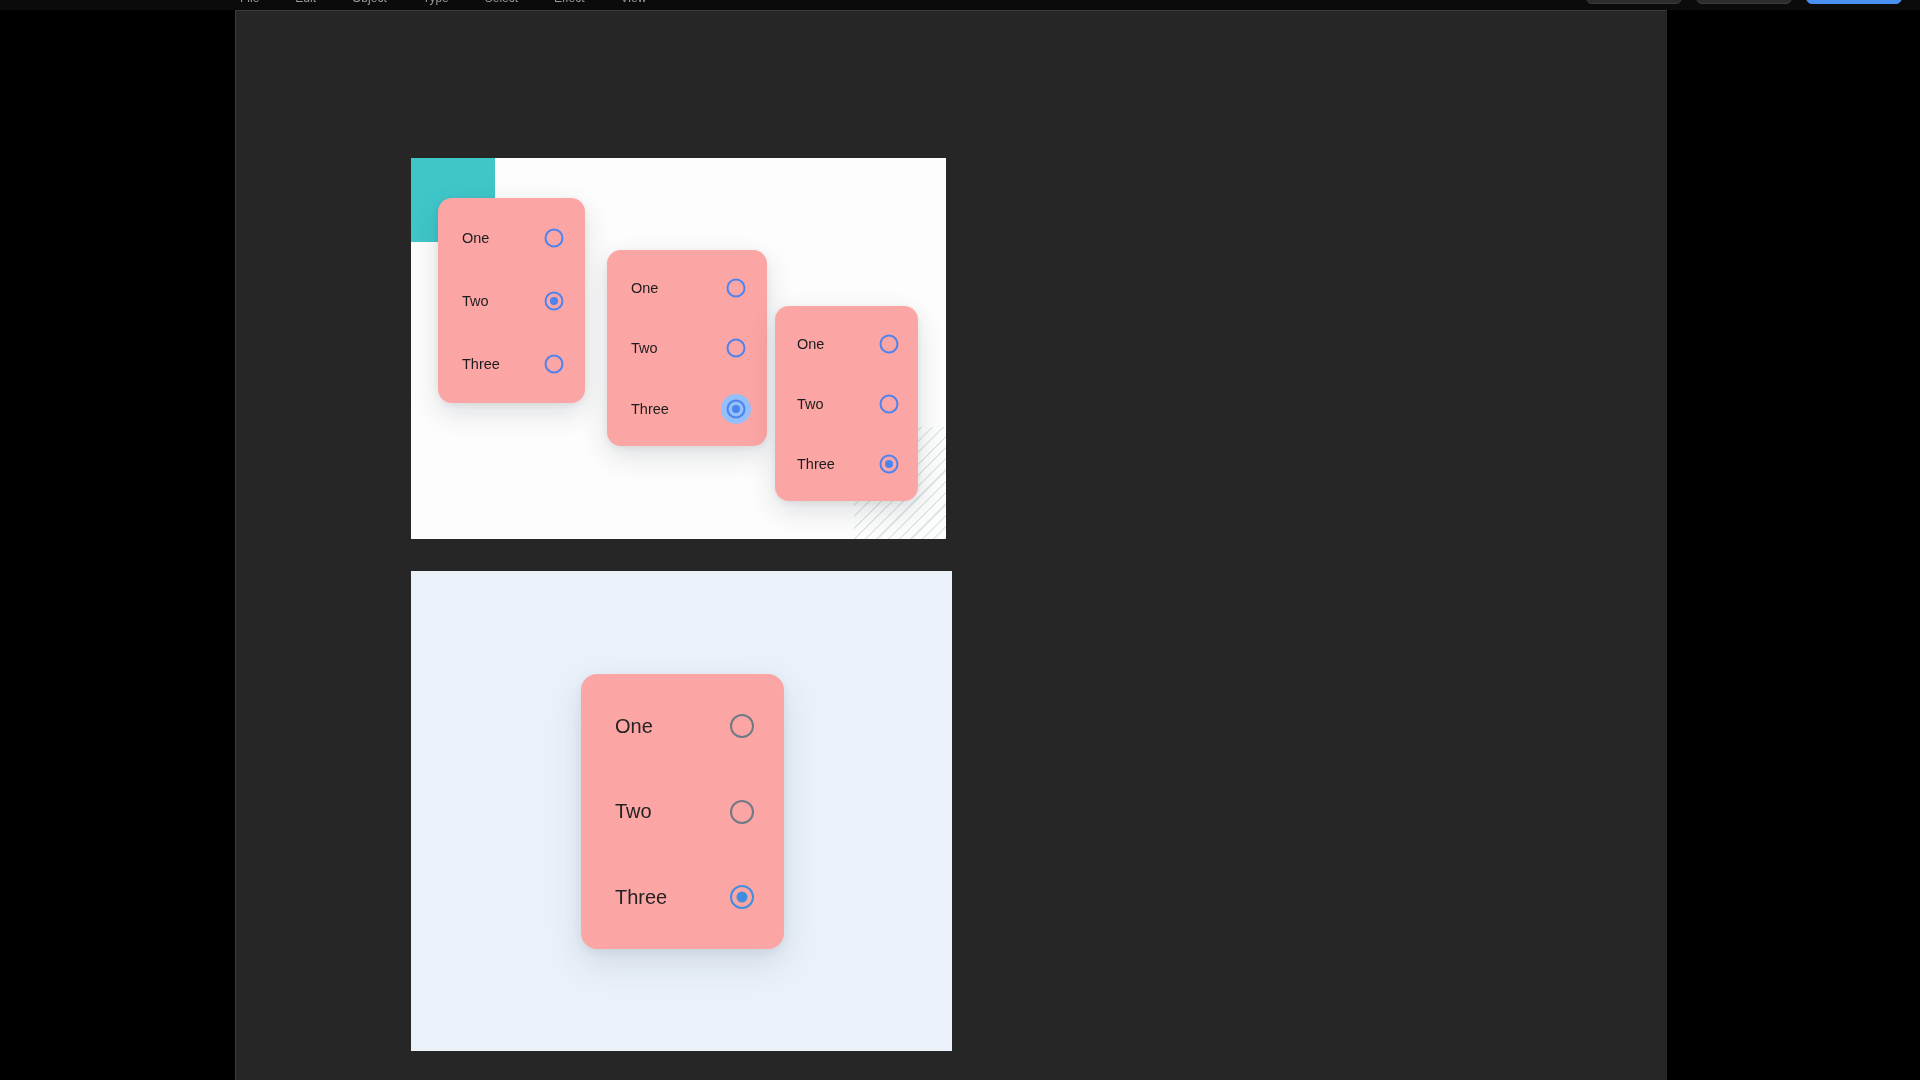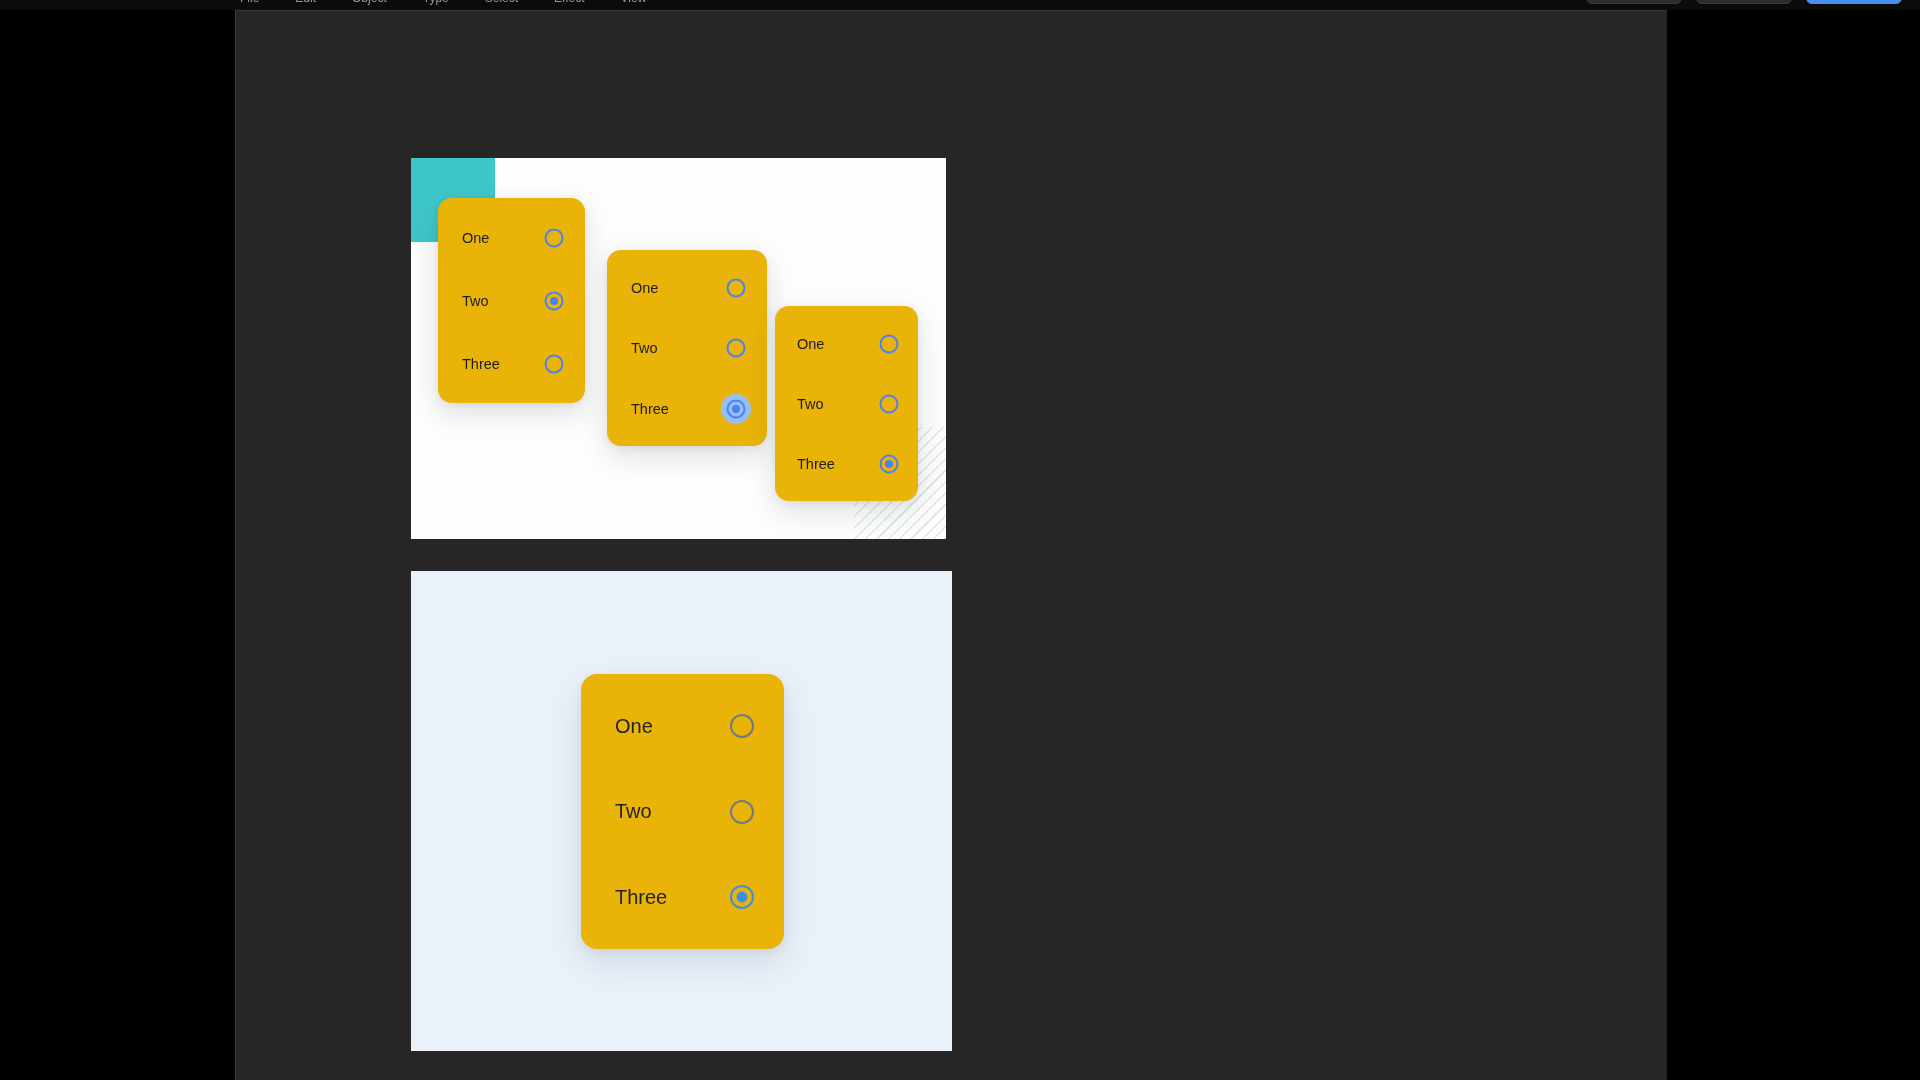--- a/index.html
+++ b/index.html
@@ -120,21 +120,21 @@
     left: 175px;
     top: 560px;
     width: 541px;
     height: 480px;
     background: #eaf1f9;
   }
 
   
   .radio-card {
     position: absolute;
-    background: #eab308;
+    background: #fca5a5;
     border-radius: 14px;
     box-shadow: 0 10px 28px rgba(30, 40, 60, 0.14),
                 0 2px 6px rgba(30, 40, 60, 0.07);
   }
 
   .radio-row {
     display: flex;
     align-items: center;
     justify-content: space-between;
   }

